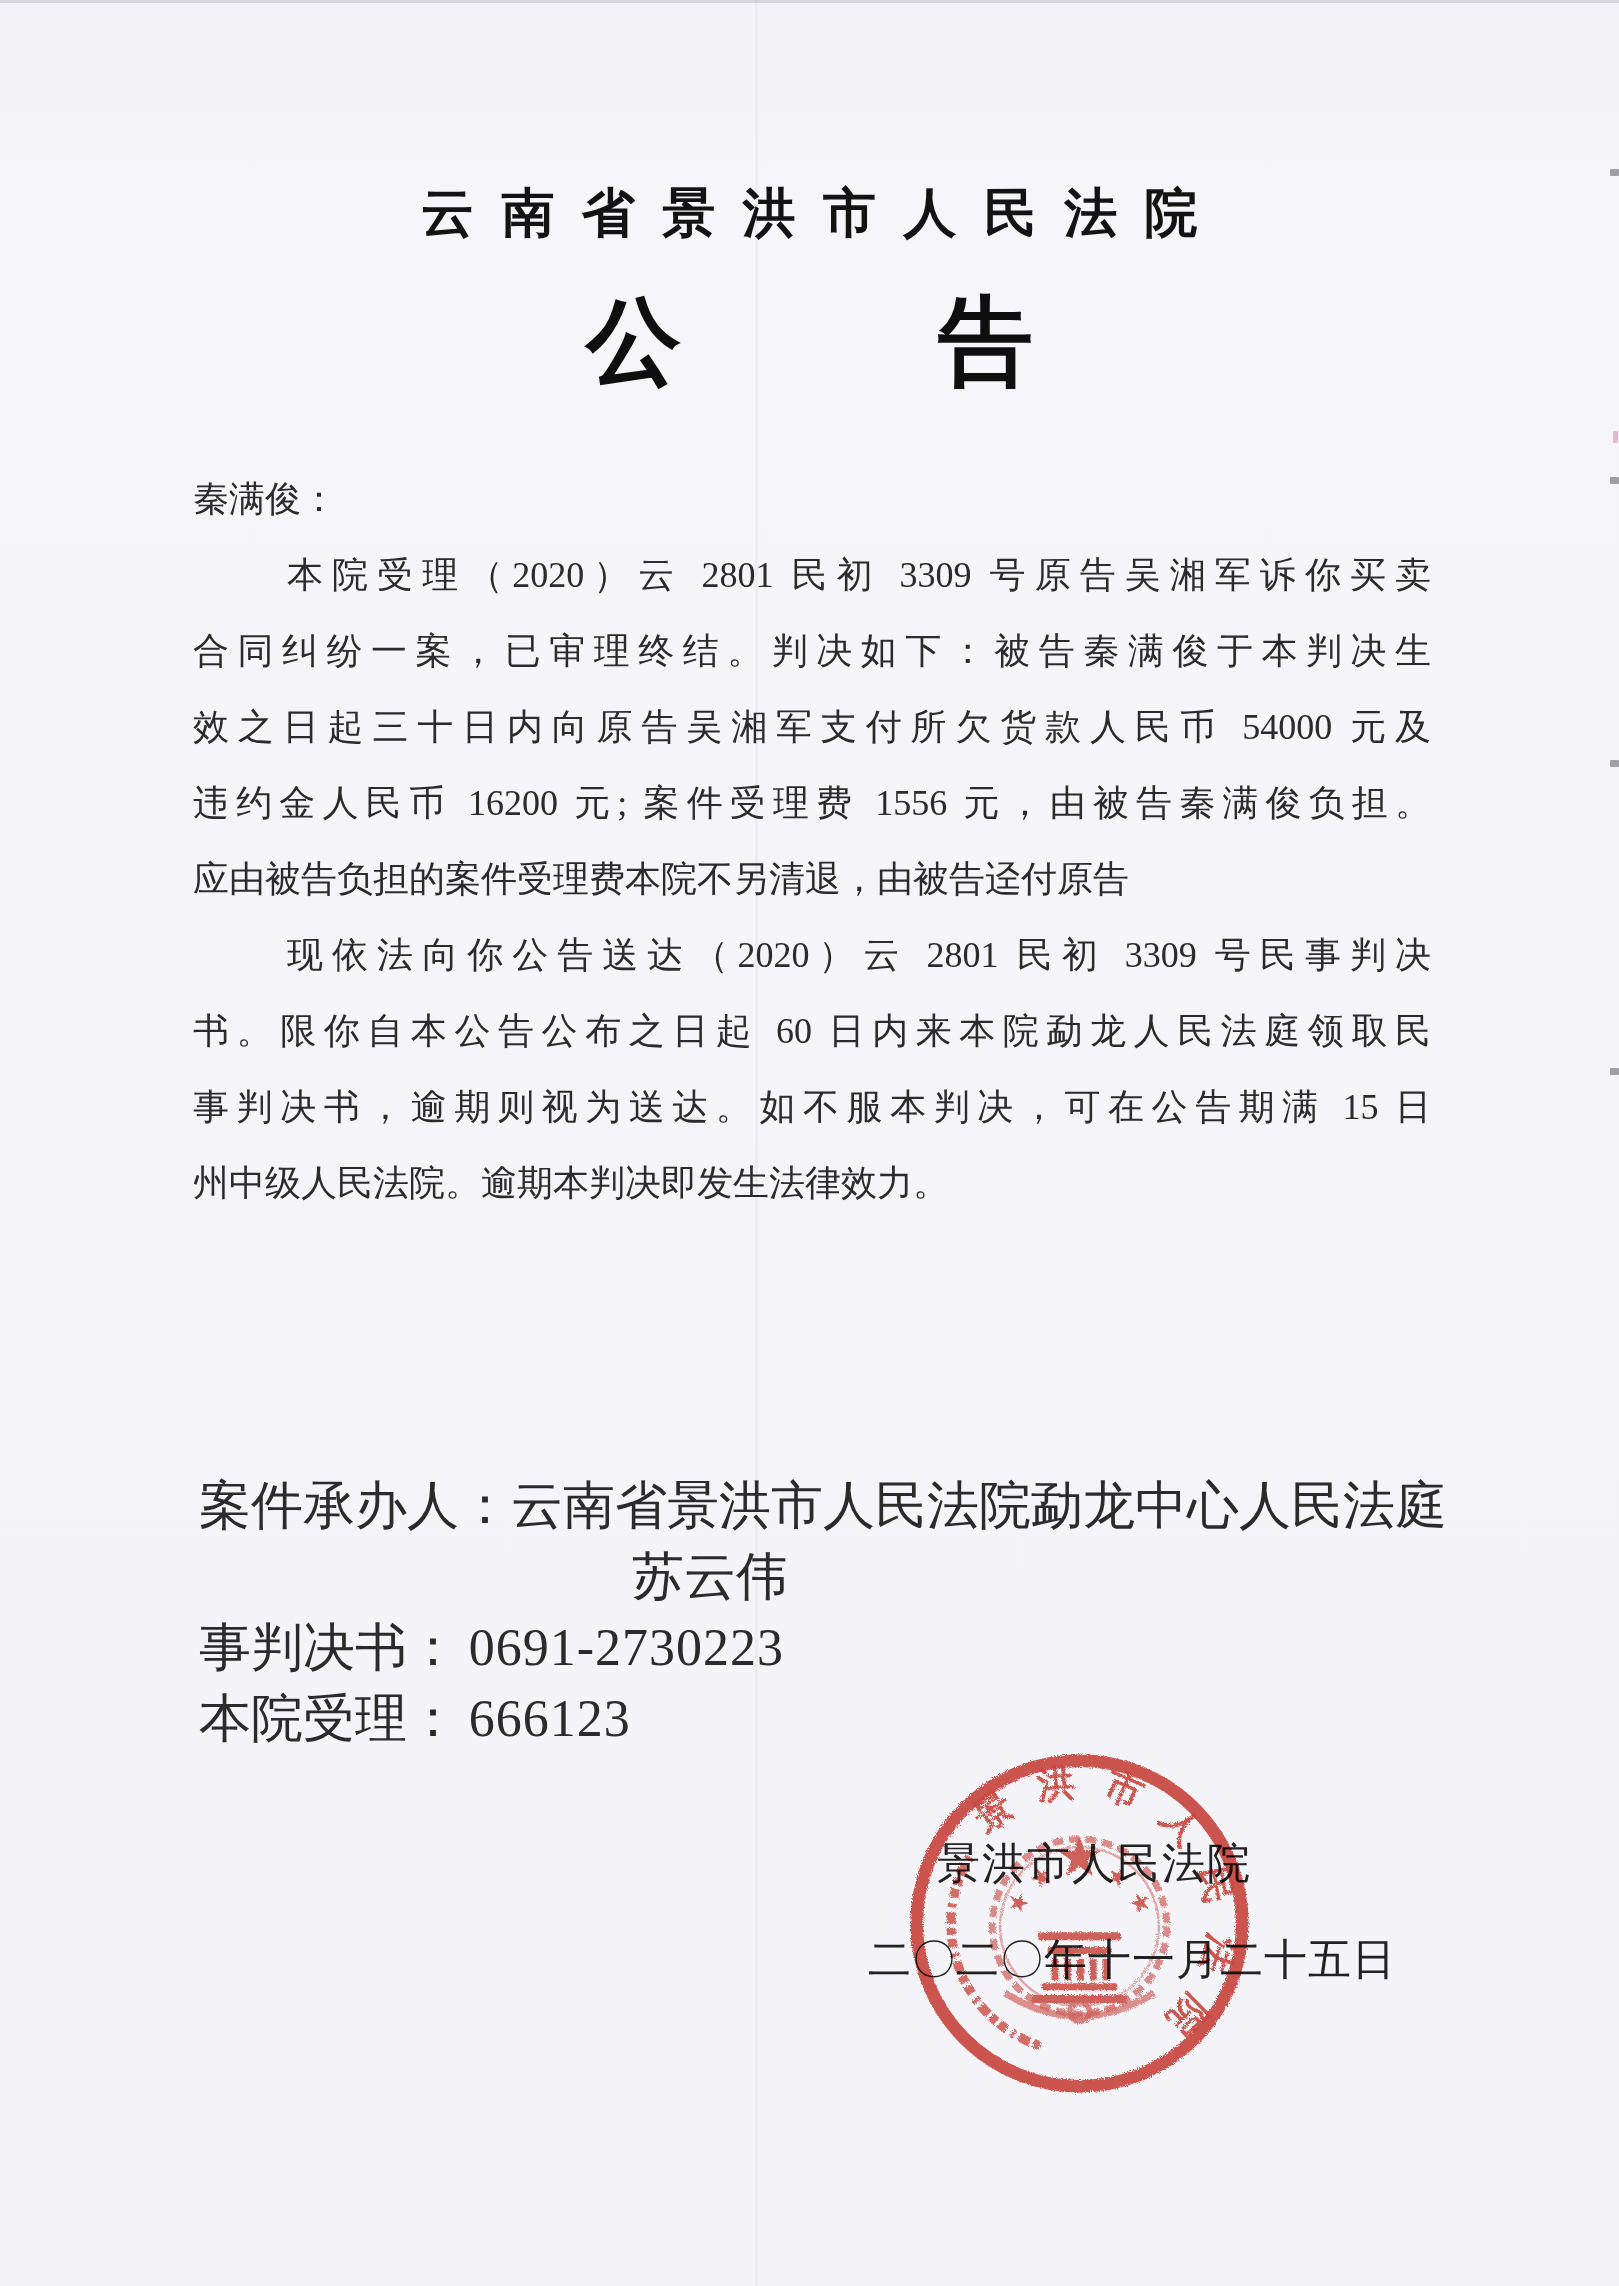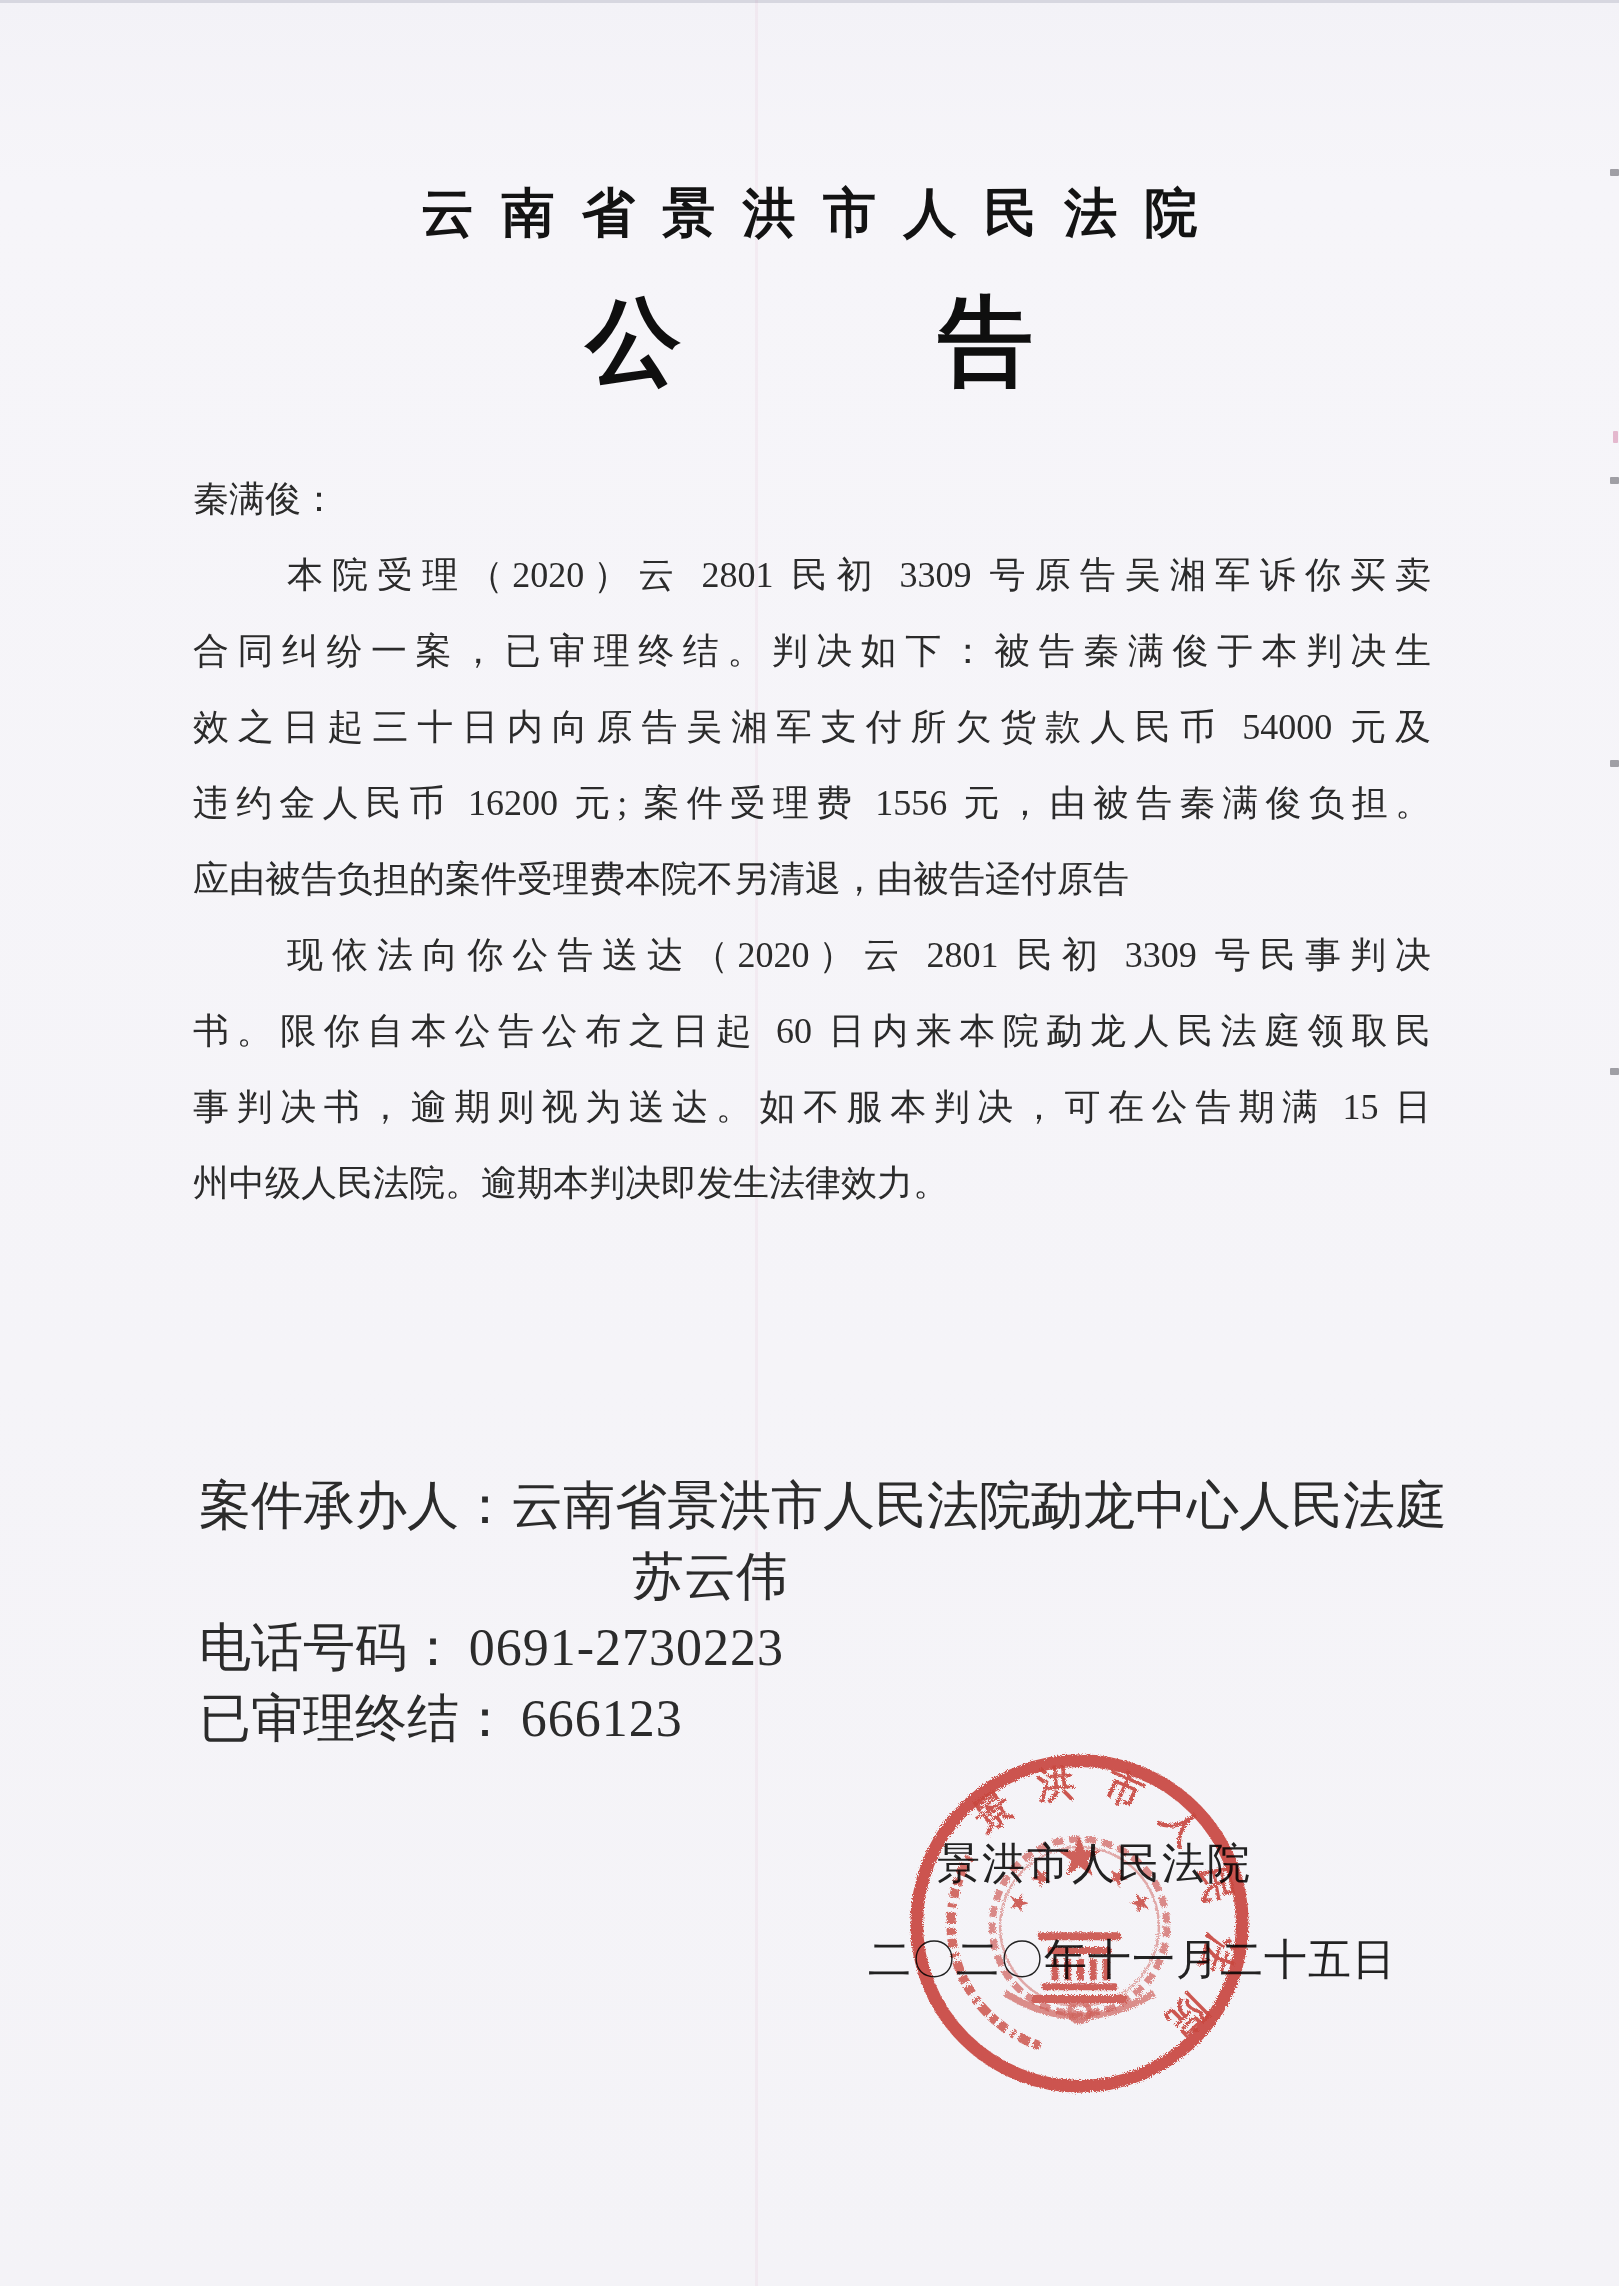--- a/index.html
+++ b/index.html
@@ -102,24 +102,24 @@
         <div class="line">州中级人民法院。逾期本判决即发生法律效力。</div>
       </div>
   </div>
 
   <div class="contact">
     <div class="contact-line">
       <span>案件承办人：</span><span>云南省景洪市人民法院勐龙中心人民法庭</span>
     </div>
     <div class="contact-line handler-name">苏云伟</div>
     <div class="contact-line">
-      <span>电话号码：</span><span class="value">0691-2730223</span>
+      <span>事判决书：</span><span class="value">0691-2730223</span>
     </div>
     <div class="contact-line">
-      <span>已审理终结：</span><span class="value">666123</span>
+      <span>本院受理：</span><span class="value">666123</span>
     </div>
   </div>
 
   <svg class="seal" viewBox="0 0 360 360" width="353" height="353" xmlns="http://www.w3.org/2000/svg" xmlns:xlink="http://www.w3.org/1999/xlink">
     <defs>
       <path id="star5" d="M0,-1 L0.2245,-0.309 0.951,-0.309 0.363,0.118 0.588,0.809 0,0.382 -0.588,0.809 -0.363,0.118 -0.951,-0.309 -0.2245,-0.309 Z"></path>
       <path id="rimTextPath" d="M 79.7 95.8 A 131 131 0 1 1 202.8 309.0" fill="none"></path>
       <path id="daiArc" d="M 139.5 304.6 A 131 131 0 0 1 68.9 110.6" fill="none"></path>
       <filter id="ink" x="-8%" y="-8%" width="116%" height="116%">
         <feTurbulence type="fractalNoise" baseFrequency="0.9" numOctaves="2" seed="3" result="n"></feTurbulence>

